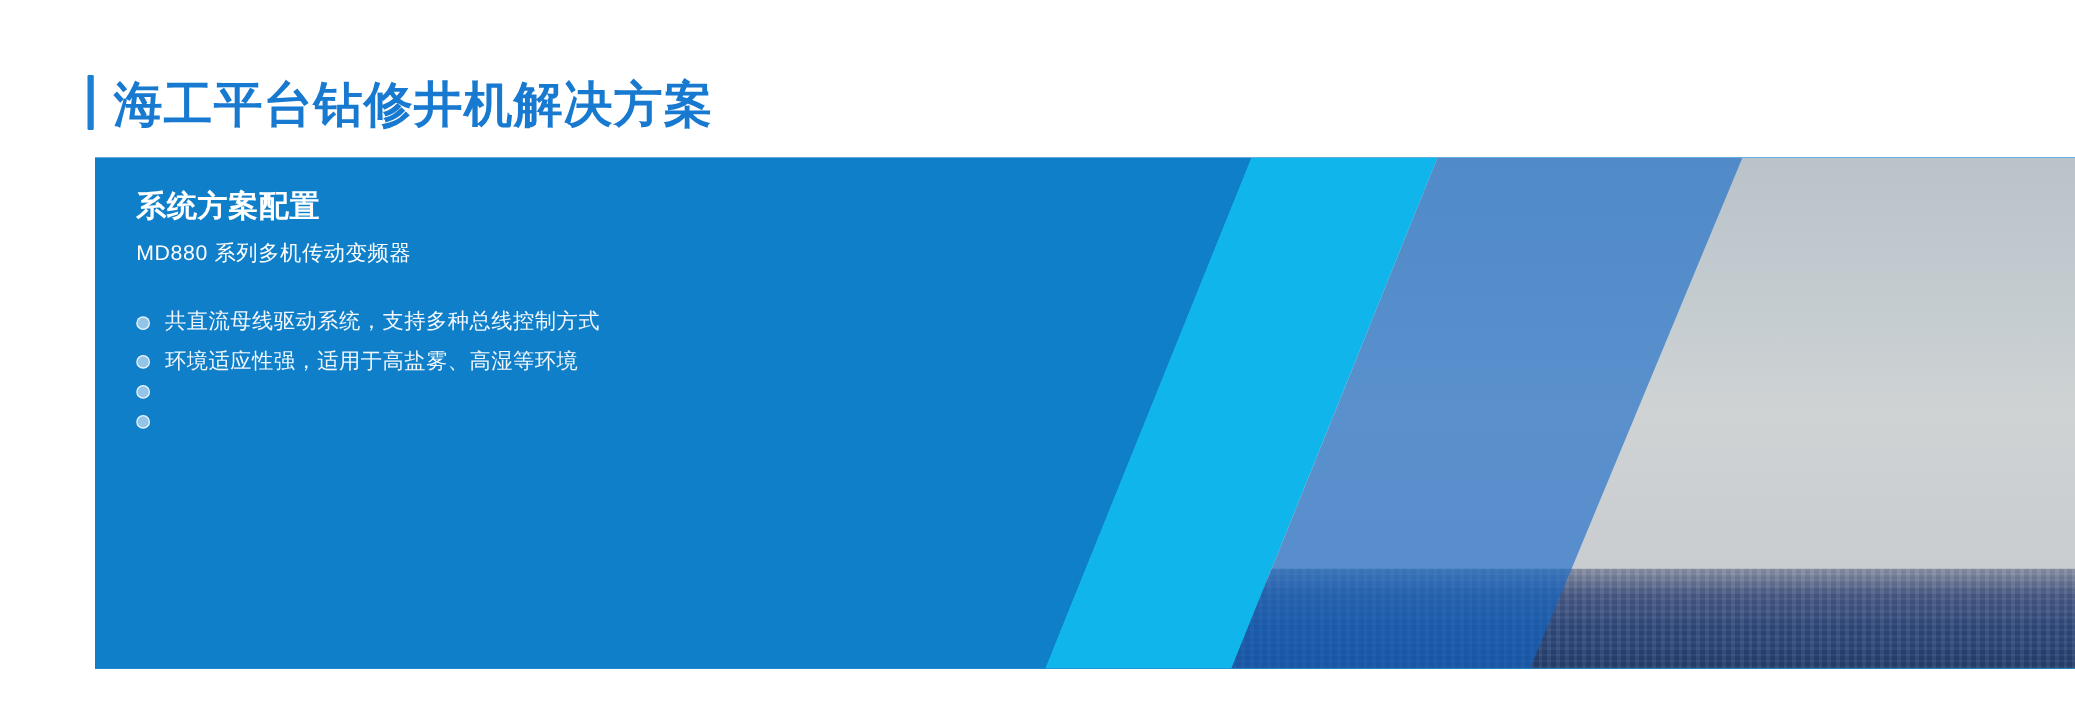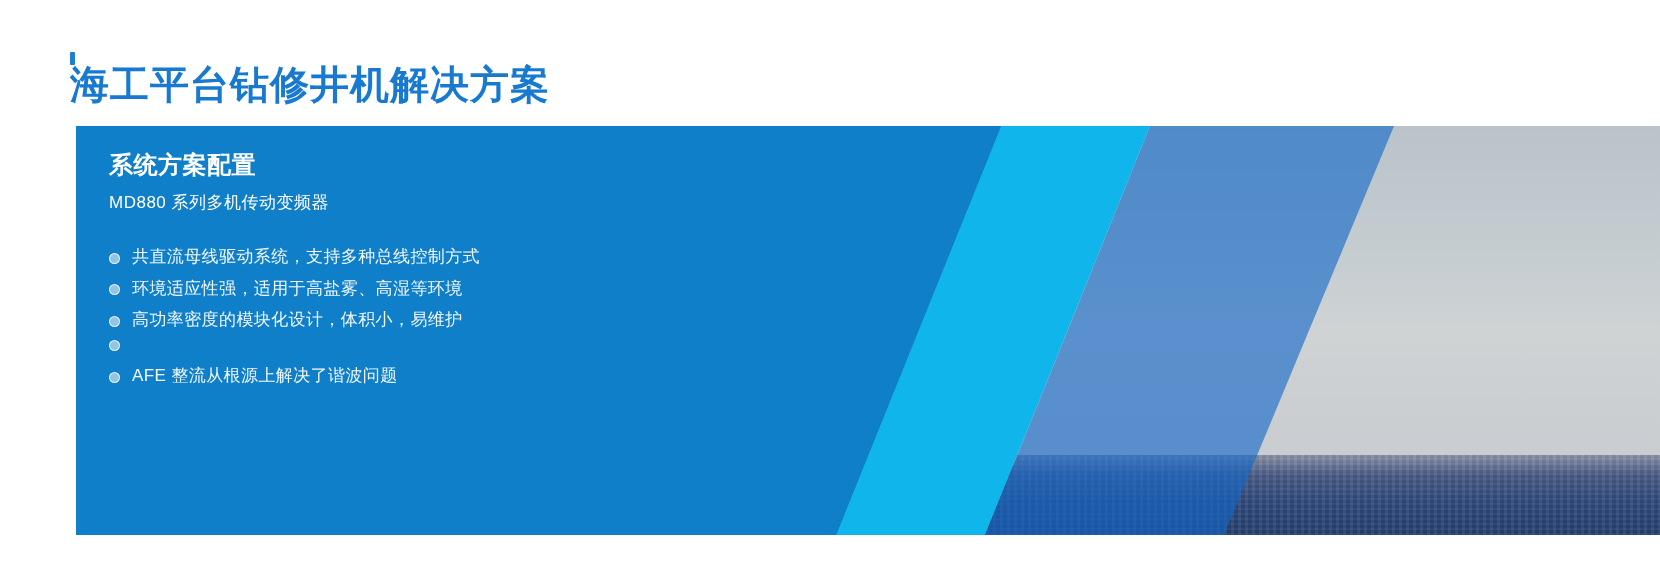--- a/index.html
+++ b/index.html
@@ -14,23 +14,22 @@
     overflow: hidden;
     position: relative;
   }
 
   
   .title-row {
     position: absolute;
     left: 70px;
     top: 52px;
     display: flex;
-    align-items: flex-start;
+    align-items: flex-end;
     height: 52px;
-    flex-direction: column;
   }
   .title-bar {
     width: 5px;
     height: 44px;
     background: #1c7fd4;
     margin-right: 16px;
     border-radius: 1px;
   }
   .title-text {
     font-size: 39px;
@@ -264,25 +263,20 @@
       <li>
         <span class="bullet"></span>
         <span>共直流母线驱动系统，支持多种总线控制方式</span>
       </li>
       <li>
         <span class="bullet"></span>
         <span>环境适应性强，适用于高盐雾、高湿等环境</span>
       </li>
       <li>
         <span class="bullet"></span>
-        <span>高功率密度的模块化设计，体积小，易维护</span>
-      </li>
-      <li>
-        <span class="bullet"></span>
-      </li>
-      <li>
-        <span class="bullet"></span>
-        <span>AFE 整流从根源上解决了谐波问题</span>
+      </li>
+      <li>
+        <span class="bullet"></span>
       </li>
     </ul>
 
   </div>
 </div>
 
 </body></html>

